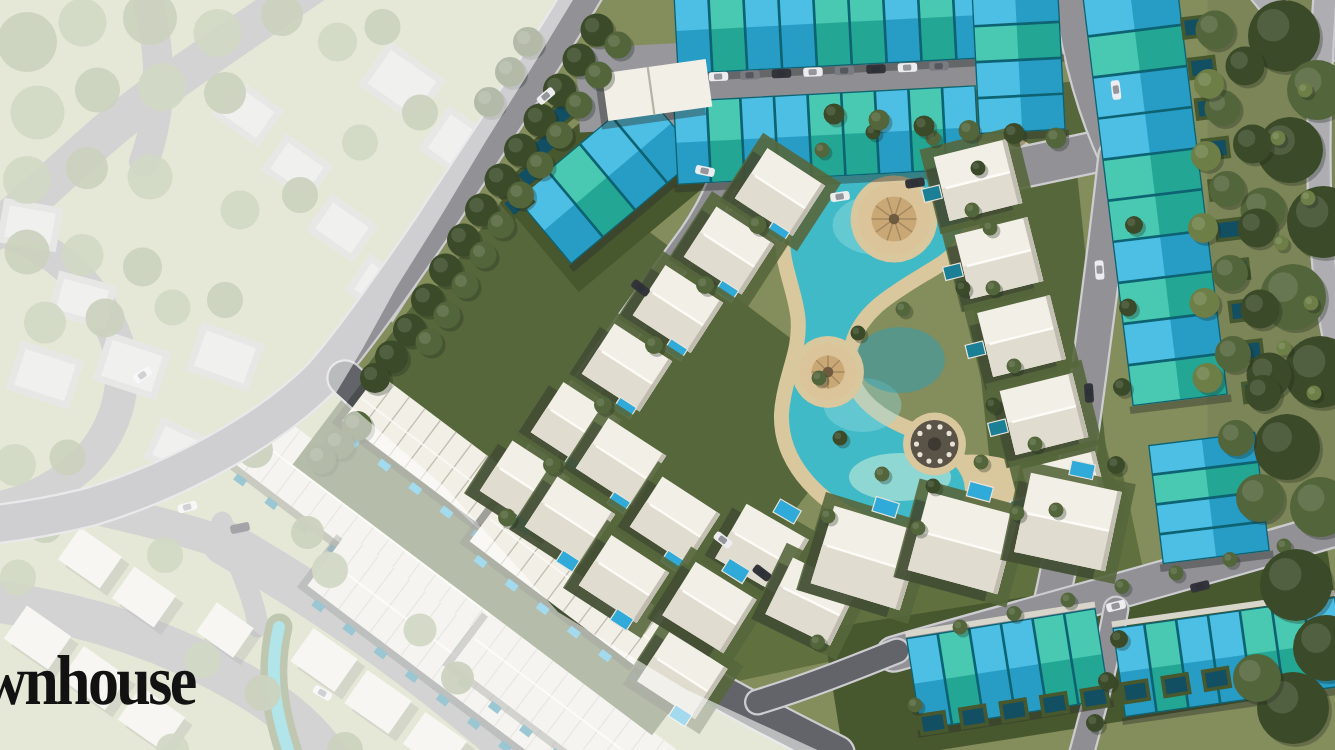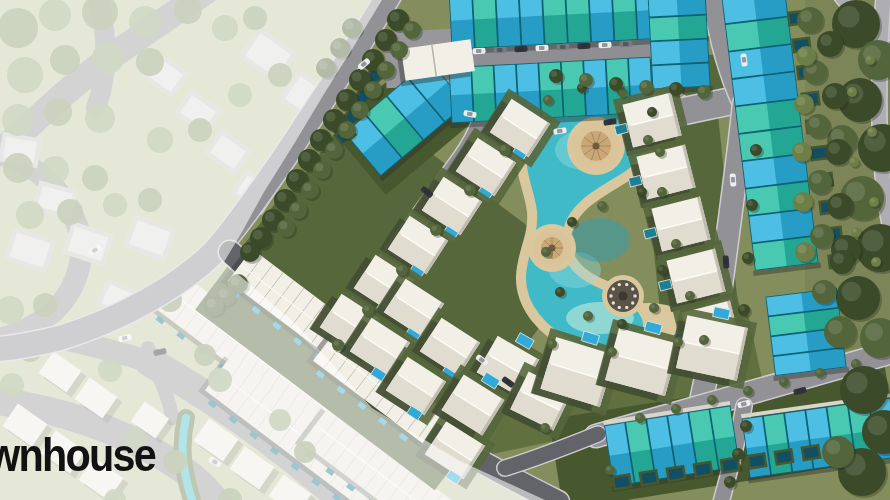--- a/index.html
+++ b/index.html
@@ -1,17 +1,17 @@
 <!DOCTYPE html>
 <html style="--ink: #121212; --vivid_ground: #848d5c; --park_green: #7c8557; --lawn: #57673c; --lawn_dark: #47572e; --lawn_bright: #61703f; --road: #919196; --road_dark: #63646a; --road_light: #aeaeb2; --curb: #cdcdd1; --plaza: #97979c; --lane: #8e8e93; --white_roof: #f2efe7; --roof_shade: #ddd8cb; --roof_edge: #b7b3a6; --ridge: #fcfbf6; --walk: #d8d5cb; --shadow: rgba(42,48,42,0.42); --teal_cyan: #2eb3e0; --teal_green: #2abfa5; --teal_seam: #0e6373; --pool_small: #30aad8; --pool_mid: #1b7f96; --pool_dark: #124f63; --water: #41bac7; --water_deep: #2b9fb6; --water_light: #93dcdf; --shallow: #a9e0d7; --sand: #d9c79e; --deck: #dcc49a; --deck_in: #c9a876; --deck_core: #6f5b40; --dark_deck: #5a5348; --deck_dot: #e9e3d5; --tree_dark: #3b4a28; --tree_mid: #53653a; --tree_light: #6d7f46; --faded_ground: #c6cba4; --faded_road: #9b9b9d; --faded_parcel: #c9cac6; --faded_inner: #dedfdb; --faded_house: #eceae2; --faded_tree: #8b9a6d; --faded_tree2: #9aa87c; --creek: #4fc3cf; --creek_bank: #6f814f; --car_light: #ededef; --car_dark: #33343a; --car_mid: #7a7b80; --overlay: rgba(255,255,255,0.56);"><head>
 <meta charset="utf-8">
 <style>
   html,body{margin:0;padding:0;background:#222;}
   .stage{position:relative;width:890px;height:500px;overflow:hidden;background:#848d5c;
-         font-family:Liberation Sans, sans-serif;}
+         font-family:Liberation Serif, serif;}
   .stage svg{position:absolute;left:0;top:0;display:block;}
   .caption{position:absolute;left:-12px;top:431px;font-weight:800;font-size:47px;line-height:1;
            letter-spacing:-2px;color:var(--ink,#121212);transform:scaleX(.88);transform-origin:0 50%;
            white-space:nowrap;user-select:none;}
 </style>
 </head>
 <body>
 
 <div class="stage">
   <svg id="scene" width="890" height="500" viewBox="0 0 890 500">

